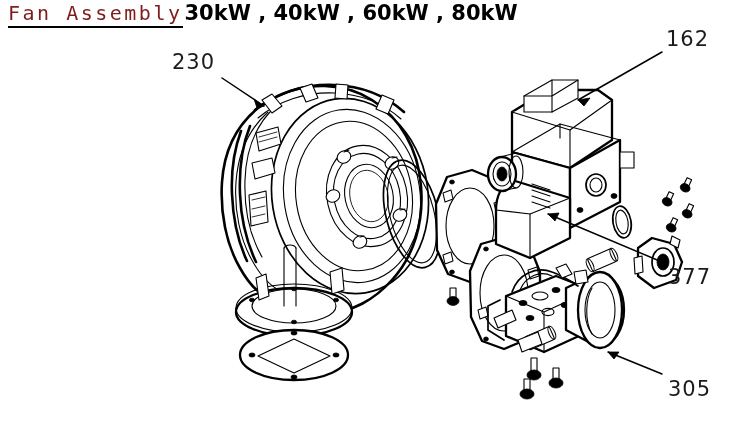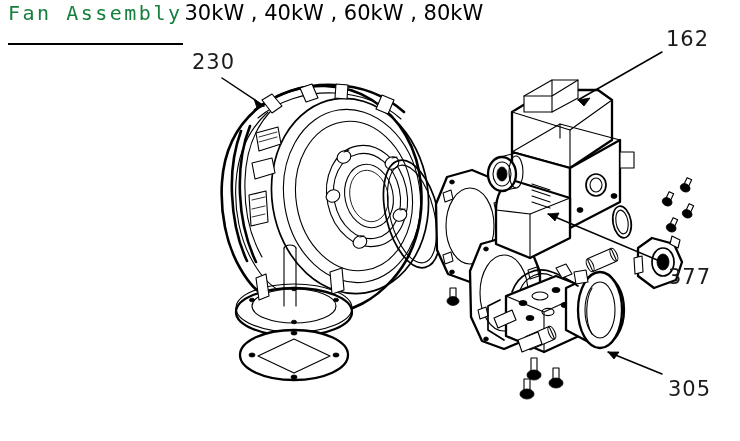--- a/index.html
+++ b/index.html
@@ -20,42 +20,42 @@
     left: 8px;
     top: 2px;
     display: flex;
     align-items: baseline;
     white-space: nowrap;
   }
   .title-main {
     font-family: "DejaVu Sans Mono", monospace;
     font-size: 20px;
     letter-spacing: 2.5px;
-    color: #15803d;
+    color: #7f1d1d;
     border-bottom: 2px solid #000;
-    padding-bottom: 19px;
+    padding-bottom: 2px;
     line-height: 1.05;
   }
   .title-sub {
     font-family: "DejaVu Sans", sans-serif;
     font-size: 21px;
-    font-weight: normal;
+    font-weight: bold;
     color: #000;
     letter-spacing: 0px;
     margin-left: 2px;
     line-height: 1.05;
   }
   .callout {
     position: absolute;
     font-family: "DejaVu Sans", sans-serif;
     font-size: 21px;
     color: #1b1b1b;
     letter-spacing: 1px;
   }
-  #c230 { left: 192px; top: 50px; }
+  #c230 { left: 172px; top: 50px; }
   #c231 { left: 666px; top: 27px; }
   #c233 { left: 668px; top: 265px; }
   #c232 { left: 668px; top: 377px; }
   svg.art {
     position: absolute;
     left: 0;
     top: 0;
     width: 740px;
     height: 441px;
   }

